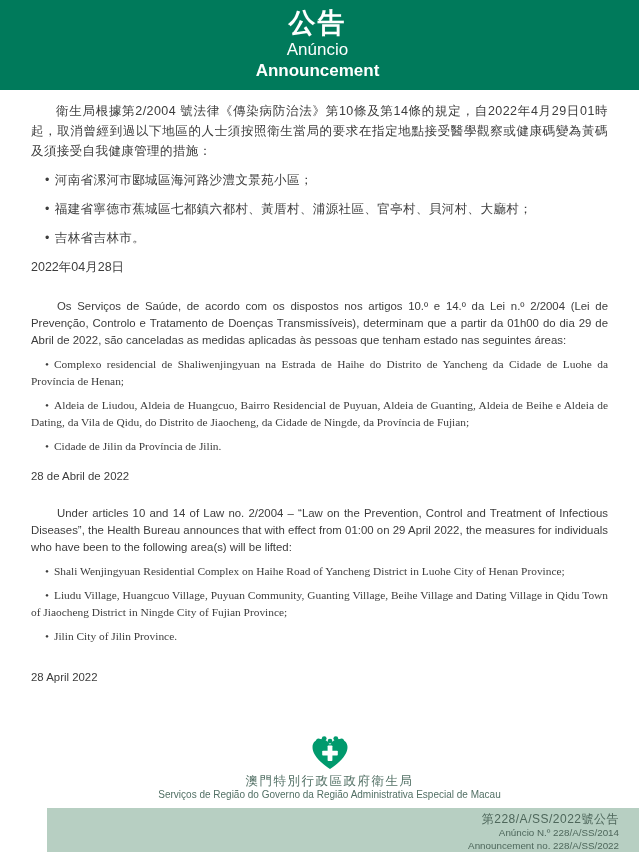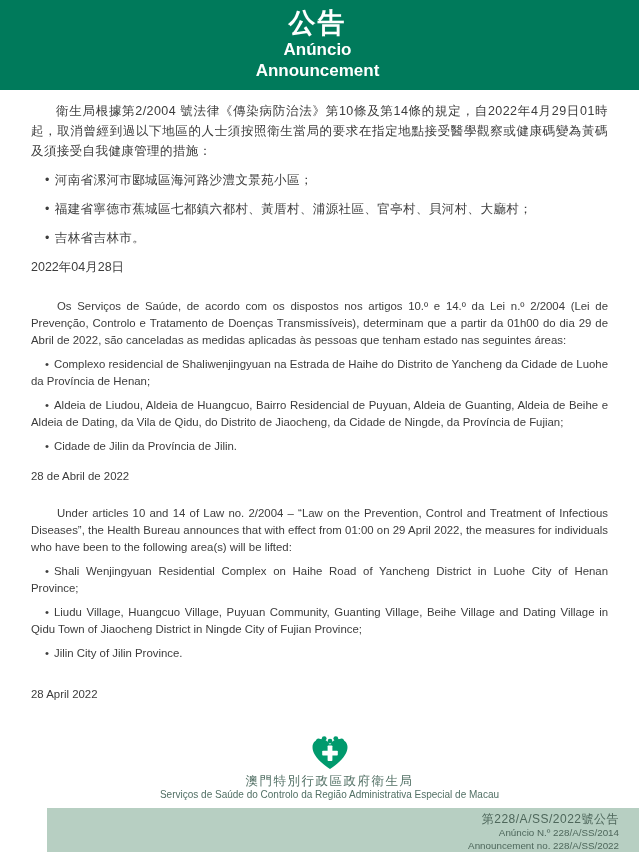--- a/index.html
+++ b/index.html
@@ -8,33 +8,33 @@
     width:639px; height:852px; margin:0 auto; background:#ffffff;
     font-family:"Liberation Sans", sans-serif; color:#3c3c3c;
     display:flex; flex-direction:column; overflow:hidden;
   }
   
   .banner {
     background:#007a5b; color:#ffffff; text-align:center;
     padding:7px 4px 9px 0; flex:0 0 auto;
   }
   .banner .t-zh { font-size:27px; font-weight:bold; line-height:32px; letter-spacing:2px; }
-  .banner .t-pt { font-size:17px; font-weight:bold; line-height:21px; }
+  .banner .t-pt { font-size:17px; font-weight:normal; line-height:21px; }
   .banner .t-en { font-size:17px; font-weight:bold; line-height:21px; }
 
   
   main { padding:0 31px; flex:0 0 auto; }
   p { text-align:justify; }
 
   .zh-para   { margin-top:11px; font-size:12.5px; line-height:20px; text-indent:25px; letter-spacing:0.4px; }
   .zh-bullet { margin-top:9px;  font-size:12.5px; line-height:20px; text-indent:14px; letter-spacing:0.4px; }
   .zh-date   { margin-top:9px;  font-size:12.5px; line-height:20px; }
 
   .lat-para   { font-size:11.4px; line-height:17px; text-indent:26px; }
-  .lat-bullet { font-size:11.4px; line-height:17px; text-indent:14px; margin-top:7px; }
+  .lat-bullet { font-size:11.4px; line-height:17px; text-indent:14px; margin-top:7px;font-family:Liberation Serif, serif; }
   .lat-date   { font-size:11.4px; line-height:17px; }
 
   .pt-para { margin-top:21px; }
   .pt-date { margin-top:13px; }
   .en-para { margin-top:20px; }
   .en-date { margin-top:24px; }
 
   .bullet-glyph { margin-right:5px; }
 
   
@@ -98,21 +98,21 @@
         <circle cx="8.5" cy="5" r="2.5" fill="#009a6d"></circle>
         <circle cx="14.2" cy="2.6" r="2.4" fill="#009a6d"></circle>
         <circle cx="20" cy="5.2" r="2.4" fill="#009a6d"></circle>
         <circle cx="25.8" cy="2.6" r="2.4" fill="#009a6d"></circle>
         <circle cx="31.5" cy="5" r="2.5" fill="#009a6d"></circle>
         <rect x="17.6" y="9.5" width="4.8" height="15.5" rx="0.8" fill="#ffffff"></rect>
         <rect x="12.2" y="14.8" width="15.6" height="4.8" rx="0.8" fill="#ffffff"></rect>
       </svg>
     </div>
     <div class="org-zh">澳門特別行政區政府衛生局</div>
-    <div class="org-pt">Serviços de Saúde do Controlo da Região Administrativa Especial de Macau</div>
+    <div class="org-pt">Serviços de Região do Governo da Região Administrativa Especial de Macau</div>
   </footer>
 
   <div class="band">
     <div class="ref-zh">第228/A/SS/2022號公告</div>
     <div class="ref-pt">Anúncio N.º 228/A/SS/2014</div>
     <div class="ref-en">Announcement no. 228/A/SS/2022</div>
   </div>
 
 </div>
 

